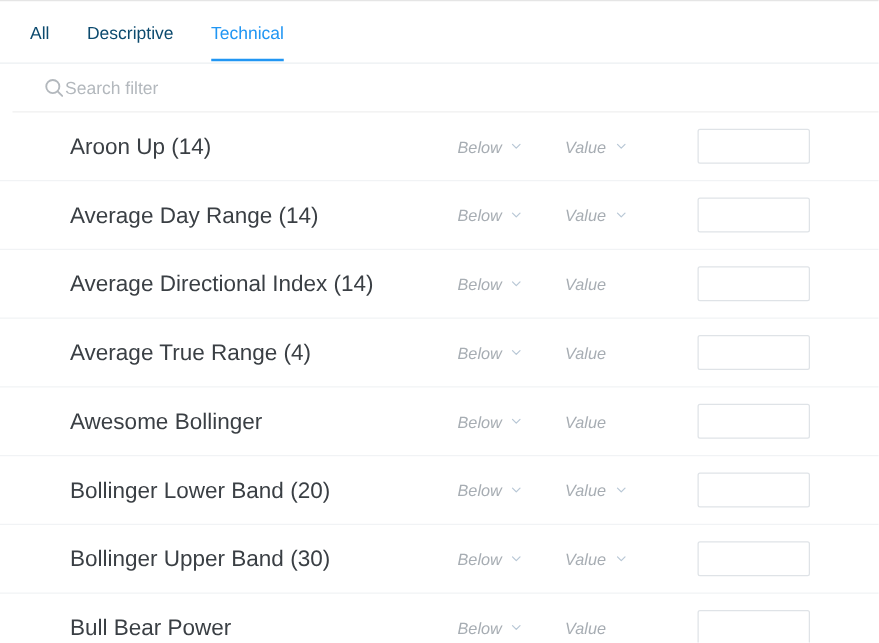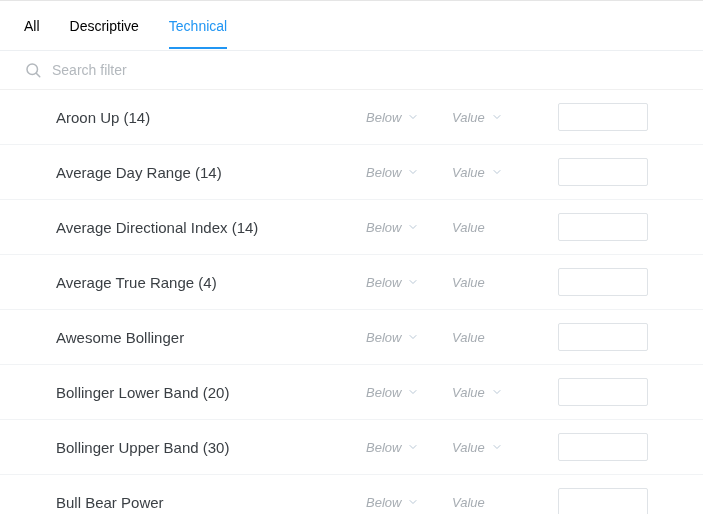--- a/index.html
+++ b/index.html
@@ -19,21 +19,21 @@
   .tabs {
     display: flex;
     align-items: center;
     padding: 0 24px;
     border-bottom: 1px solid #eceff2;
     height: 50px;
     gap: 30px;
   }
   .tab {
     font-size: 14px;
-    color: #000000;
+    color: #0c4a6e;
     padding: 14px 0;
     cursor: pointer;
     position: relative;
     font-weight: 500;
   }
   .tab.active {
     color: #2196f3;
   }
   .tab.active::after {
     content: "";
@@ -41,22 +41,22 @@
     left: 0;
     right: 0;
     bottom: -1px;
     height: 2px;
     background: #2196f3;
   }
   .search-row {
     display: flex;
     align-items: center;
     padding: 10px 24px;
-    gap: 10px;
     border-bottom: 1px solid #f0f0f0;
+    margin-left: 10px;
   }
   .search-icon svg {
     display: block;
   }
   .search-input {
     border: none;
     outline: none;
     font-size: 14px;
     color: #333;
     width: 200px;
@@ -69,21 +69,21 @@
   }
   .filter-row {
     display: flex;
     align-items: center;
     height: 55px;
     border-bottom: 1px solid #f1f3f5;
     padding: 0 24px 0 56px;
   }
   .filter-label {
     flex: 0 0 310px;
-    font-size: 15px;
+    font-size: 18px;
     color: #3a3f44;
   }
   .dd {
     display: flex;
     align-items: center;
     gap: 6px;
     font-size: 13px;
     color: #a7adb3;
     cursor: pointer;
     width: 86px;

